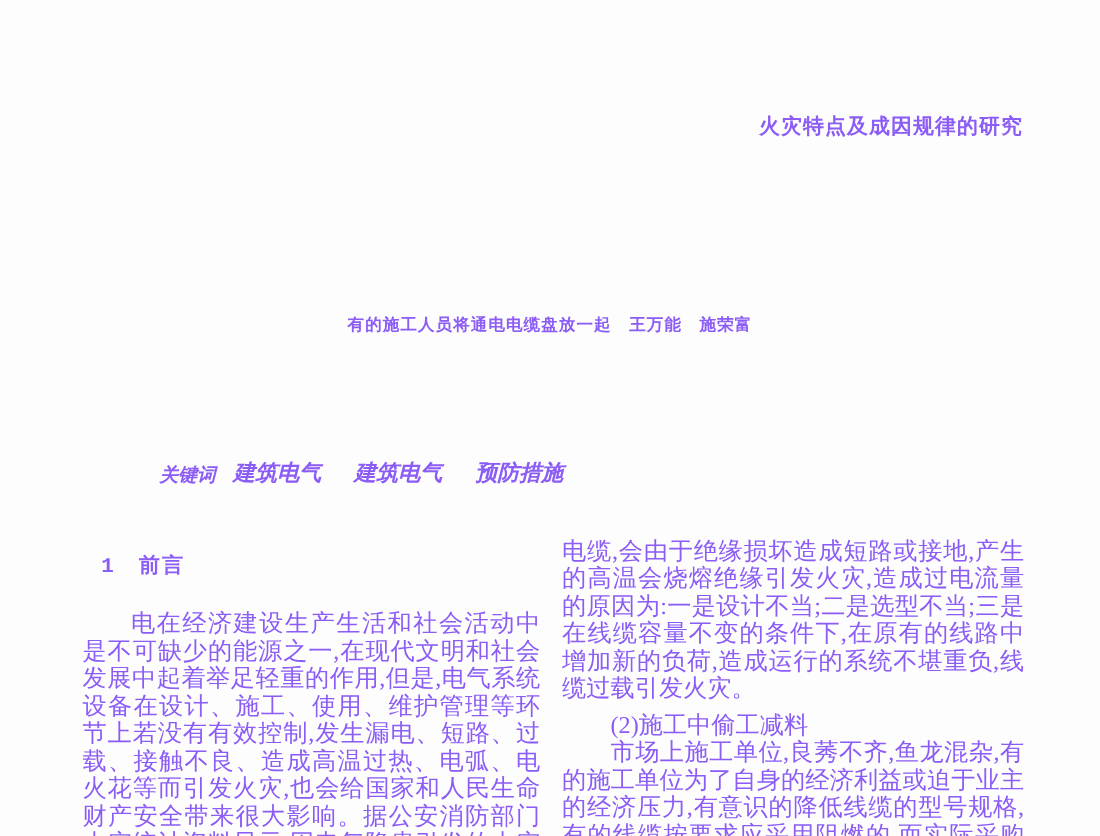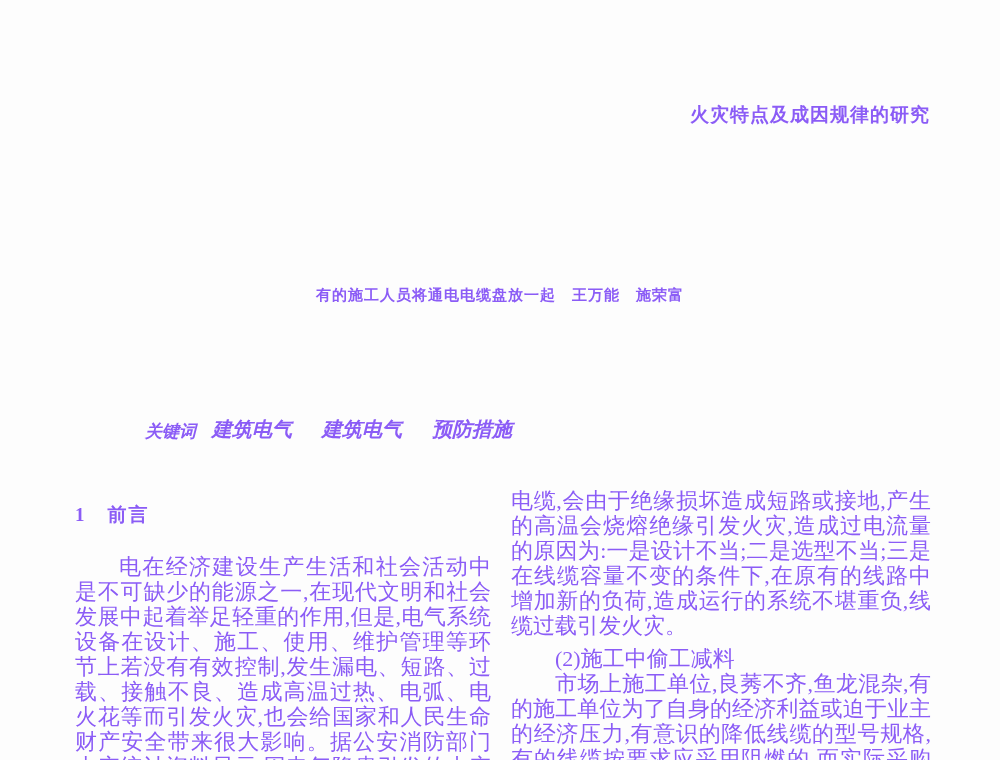--- a/index.html
+++ b/index.html
@@ -51,22 +51,22 @@
     font-weight:bold;font-size:17px;margin-right:16px;
   }
   .kw{font-size:20px;font-weight:bold;margin-right:30px;}
   .columns{
     position:absolute;top:482px;left:75px;width:856px;
     display:flex;gap:20px;
   }
   .col-left{width:416px;}
   .col-right{width:420px;padding-top:6px;}
   .sec-head{
-    margin:20px 0 26px 0;
-    font-family:Liberation Serif, serif;
+    margin:20px 0 26px 17px;
+    font-family:Liberation Mono, monospace;
     font-weight:bold;font-size:19px;line-height:26px;letter-spacing:2px;
   }
   .body-p{
     margin:0;
     font-size:22px;line-height:25px;
     text-align:justify;text-justify:inter-ideograph;
   }
   .indent{text-indent:2em;}
   .sub{margin-top:8px;font-family:Liberation Serif, serif;}
 </style>

